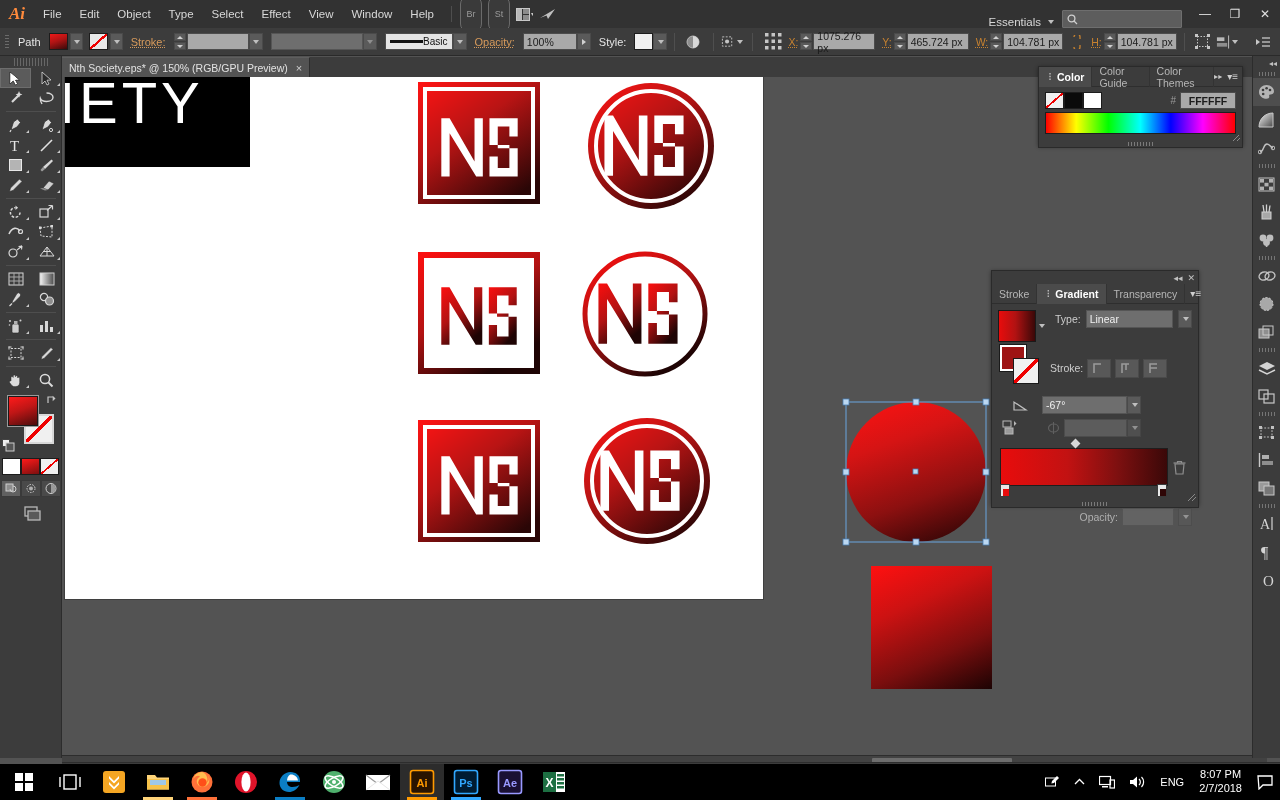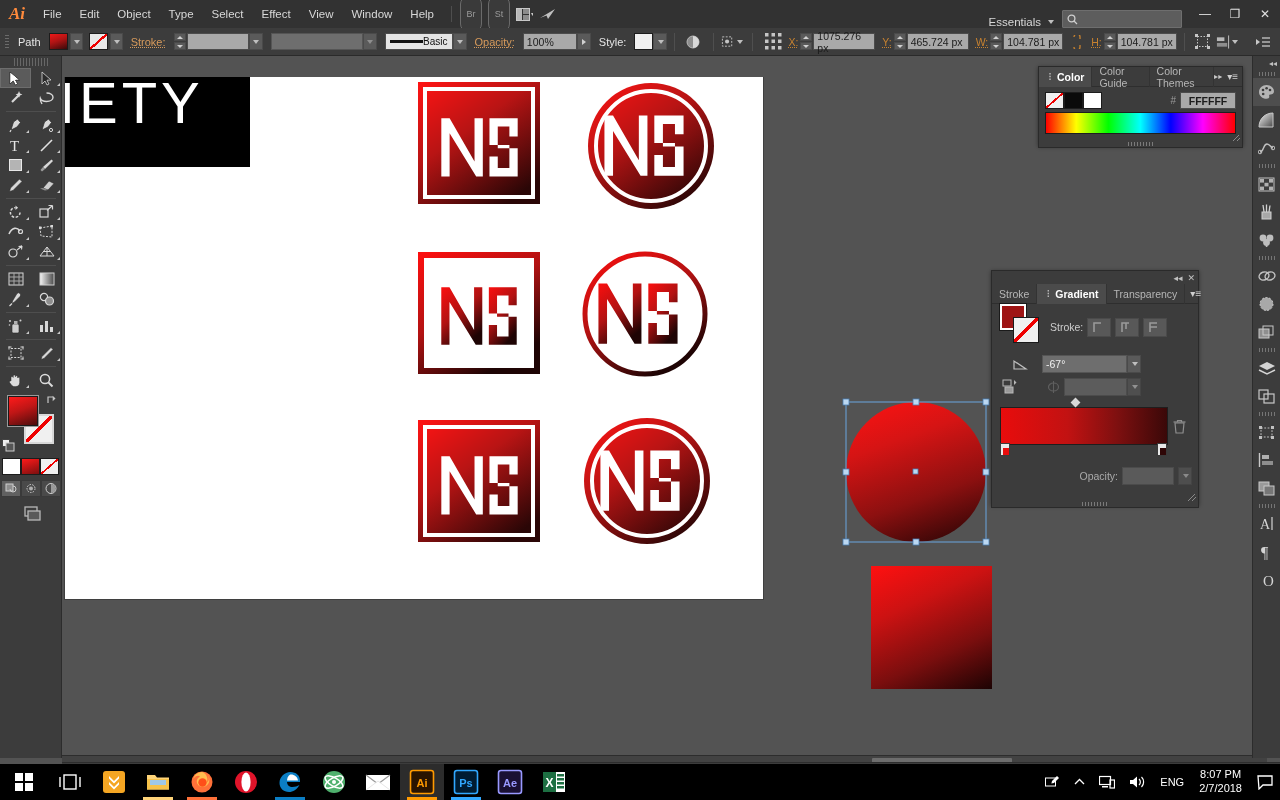--- a/index.html
+++ b/index.html
@@ -548,20 +548,26 @@
         <path d="M0 3 l4 3 l-4 3 z" fill="#c8c8c8"></path>
         <g stroke="#c8c8c8" stroke-width="1.3">
           <line x1="6" y1="2" x2="14" y2="2"></line>
             <line x1="6" y1="6" x2="14" y2="6"></line>
             <line x1="6" y1="10" x2="14" y2="10"></line>
         </g>
       </svg>
     </div>
   </div>
 
+  <div class="tabbar">
+    <div class="doc-tab">
+      <span>Nth Society.eps* @ 150% (RGB/GPU Preview)</span>
+      <span class="tab-close">×</span>
+    </div>
+  </div>
 
   <div class="toolbar">
     <div class="tb-grip"></div>
     <div class="tool-grid">
 
       <div class="tool active">
         <svg width="13" height="15" viewBox="0 0 13 15">
             <path d="M1 1 L1 13 L4.3 9.8 L6.4 14 L8.5 13 L6.4 9 L10.5 9 Z" fill="#f0f0f0" stroke="#1a1a1a" stroke-width=".8"></path>
           </svg>
       </div>
@@ -1024,20 +1030,33 @@
     <div class="panel-tabs">
       <div class="ptab">Stroke</div>
       <div class="ptab active">
         <span class="dots">⋮</span>
         <span>Gradient</span>
       </div>
       <div class="ptab">Transparency</div>
       <span class="panel-menu">▾≡</span>
     </div>
 
+    <div class="prow" style="align-items:flex-start;padding-top:6px">
+      <div style="display:flex;align-items:center">
+        <div style="width:38px;height:32px;border:1px solid #1a1a1a;background:linear-gradient(to right,#e80c0c,#b21212 45%,#3a0808)"></div>
+        <span class="caret-d" style="margin-left:3px"></span>
+      </div>
+      <div style="margin-left:10px;display:flex;align-items:center;gap:5px;flex:1">
+        <span class="plabel">Type:</span>
+        <div class="field dark" style="flex:1;height:18px;background:#6e6e6e;color:#f0f0f0">Linear</div>
+        <div class="field-drop" style="height:18px">
+            <span class="caret-d"></span>
+          </div>
+      </div>
+    </div>
 
     <div class="prow" style="padding-top:0">
       <div style="position:relative;width:46px;height:46px;margin-left:2px">
         <div style="position:absolute;left:0;top:0;width:26px;height:26px;background:#9e1414;border:2px solid #fff;box-shadow:0 0 0 1px #1a1a1a"></div>
         <div style="position:absolute;left:13px;top:13px;width:26px;height:26px;background:#f0f0f0;border:1px solid #1a1a1a;background-image:linear-gradient(to bottom right,transparent 45%,#e00 45%,#e00 56%,transparent 56%)"></div>
       </div>
       <div style="display:flex;align-items:center;gap:4px;margin-left:4px">
         <span class="plabel">Stroke:</span>
         <div style="width:24px;height:19px;background:#585858;border:1px solid #4a4a4a;display:flex;align-items:center;justify-content:center">
           <svg width="13" height="11" viewBox="0 0 13 11">

